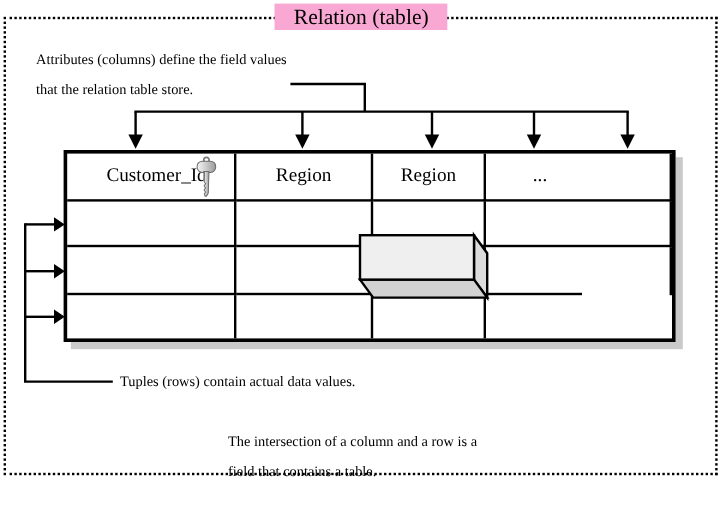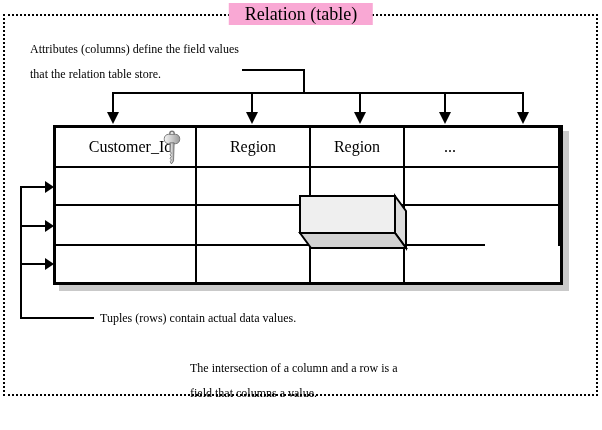--- a/index.html
+++ b/index.html
@@ -59,21 +59,21 @@
 
   <div class="note note-attrs">
     <div>Attributes (columns) define the field values</div>
     <div>that the relation table store.</div>
   </div>
 
   <div class="note note-tuples">Tuples (rows) contain actual data values.</div>
 
   <div class="note note-intersect">
     <div>The intersection of a column and a row is a</div>
-    <div>field that columns a value.</div>
+    <div>field that contains a table.</div>
   </div>
 
   <div class="table-wrap">
     <div class="grid">
       <div class="t-cell al">
         <span>Customer_Id</span>
         <span class="key-wrap">
           <svg viewBox="0 0 24 42" width="22" height="36">
             <defs>
               <linearGradient id="keyg" x1="0" y1="0" x2="1" y2="0">

